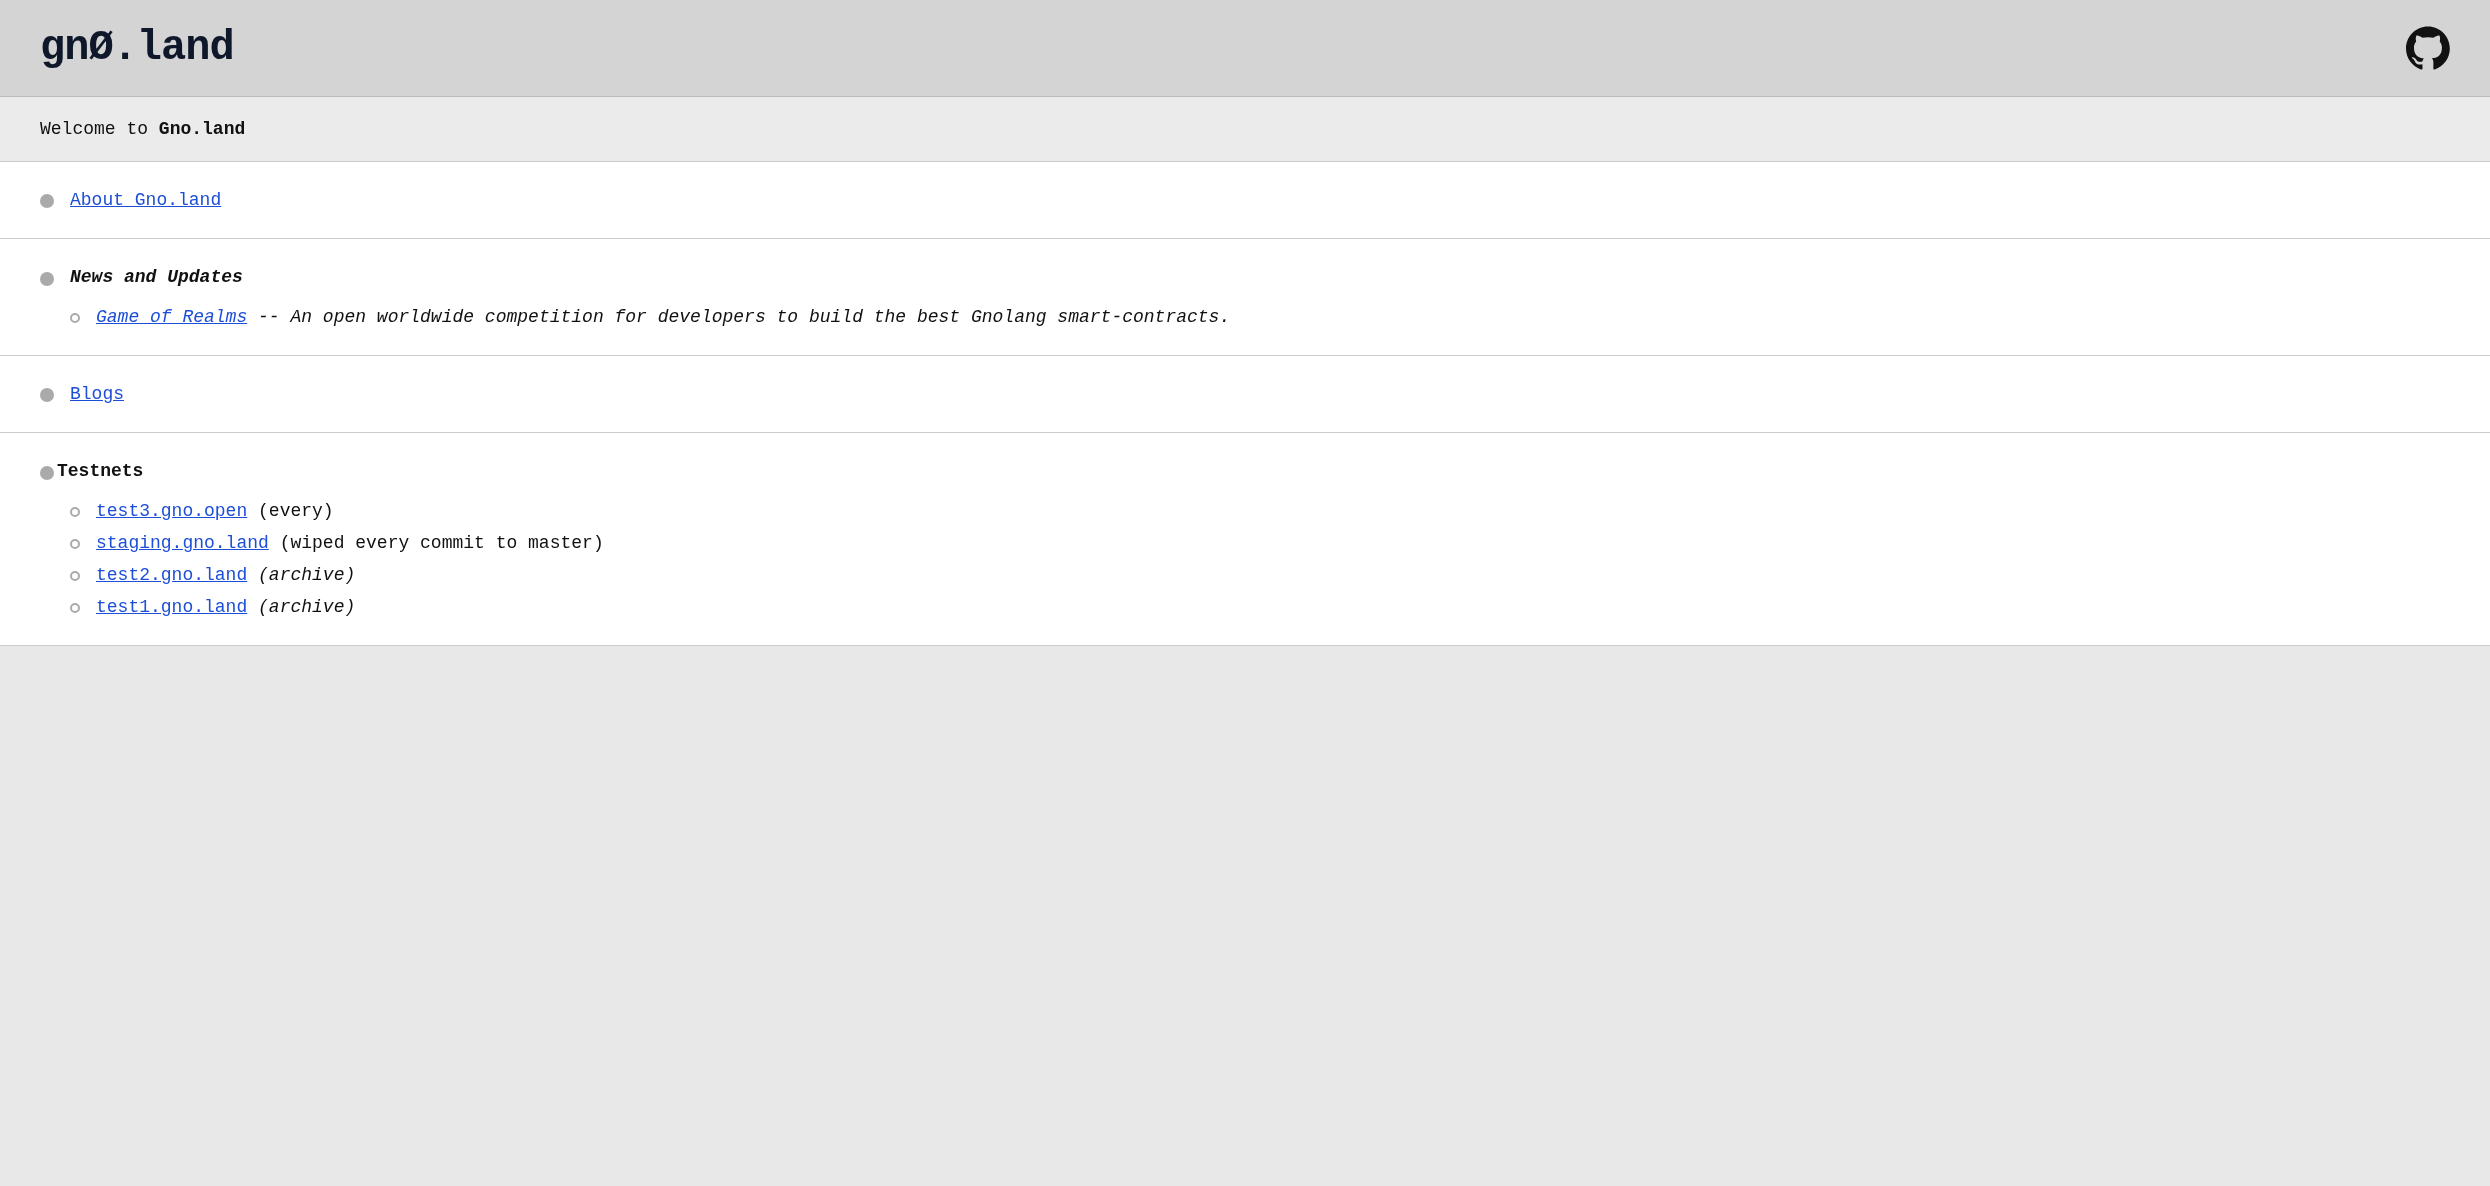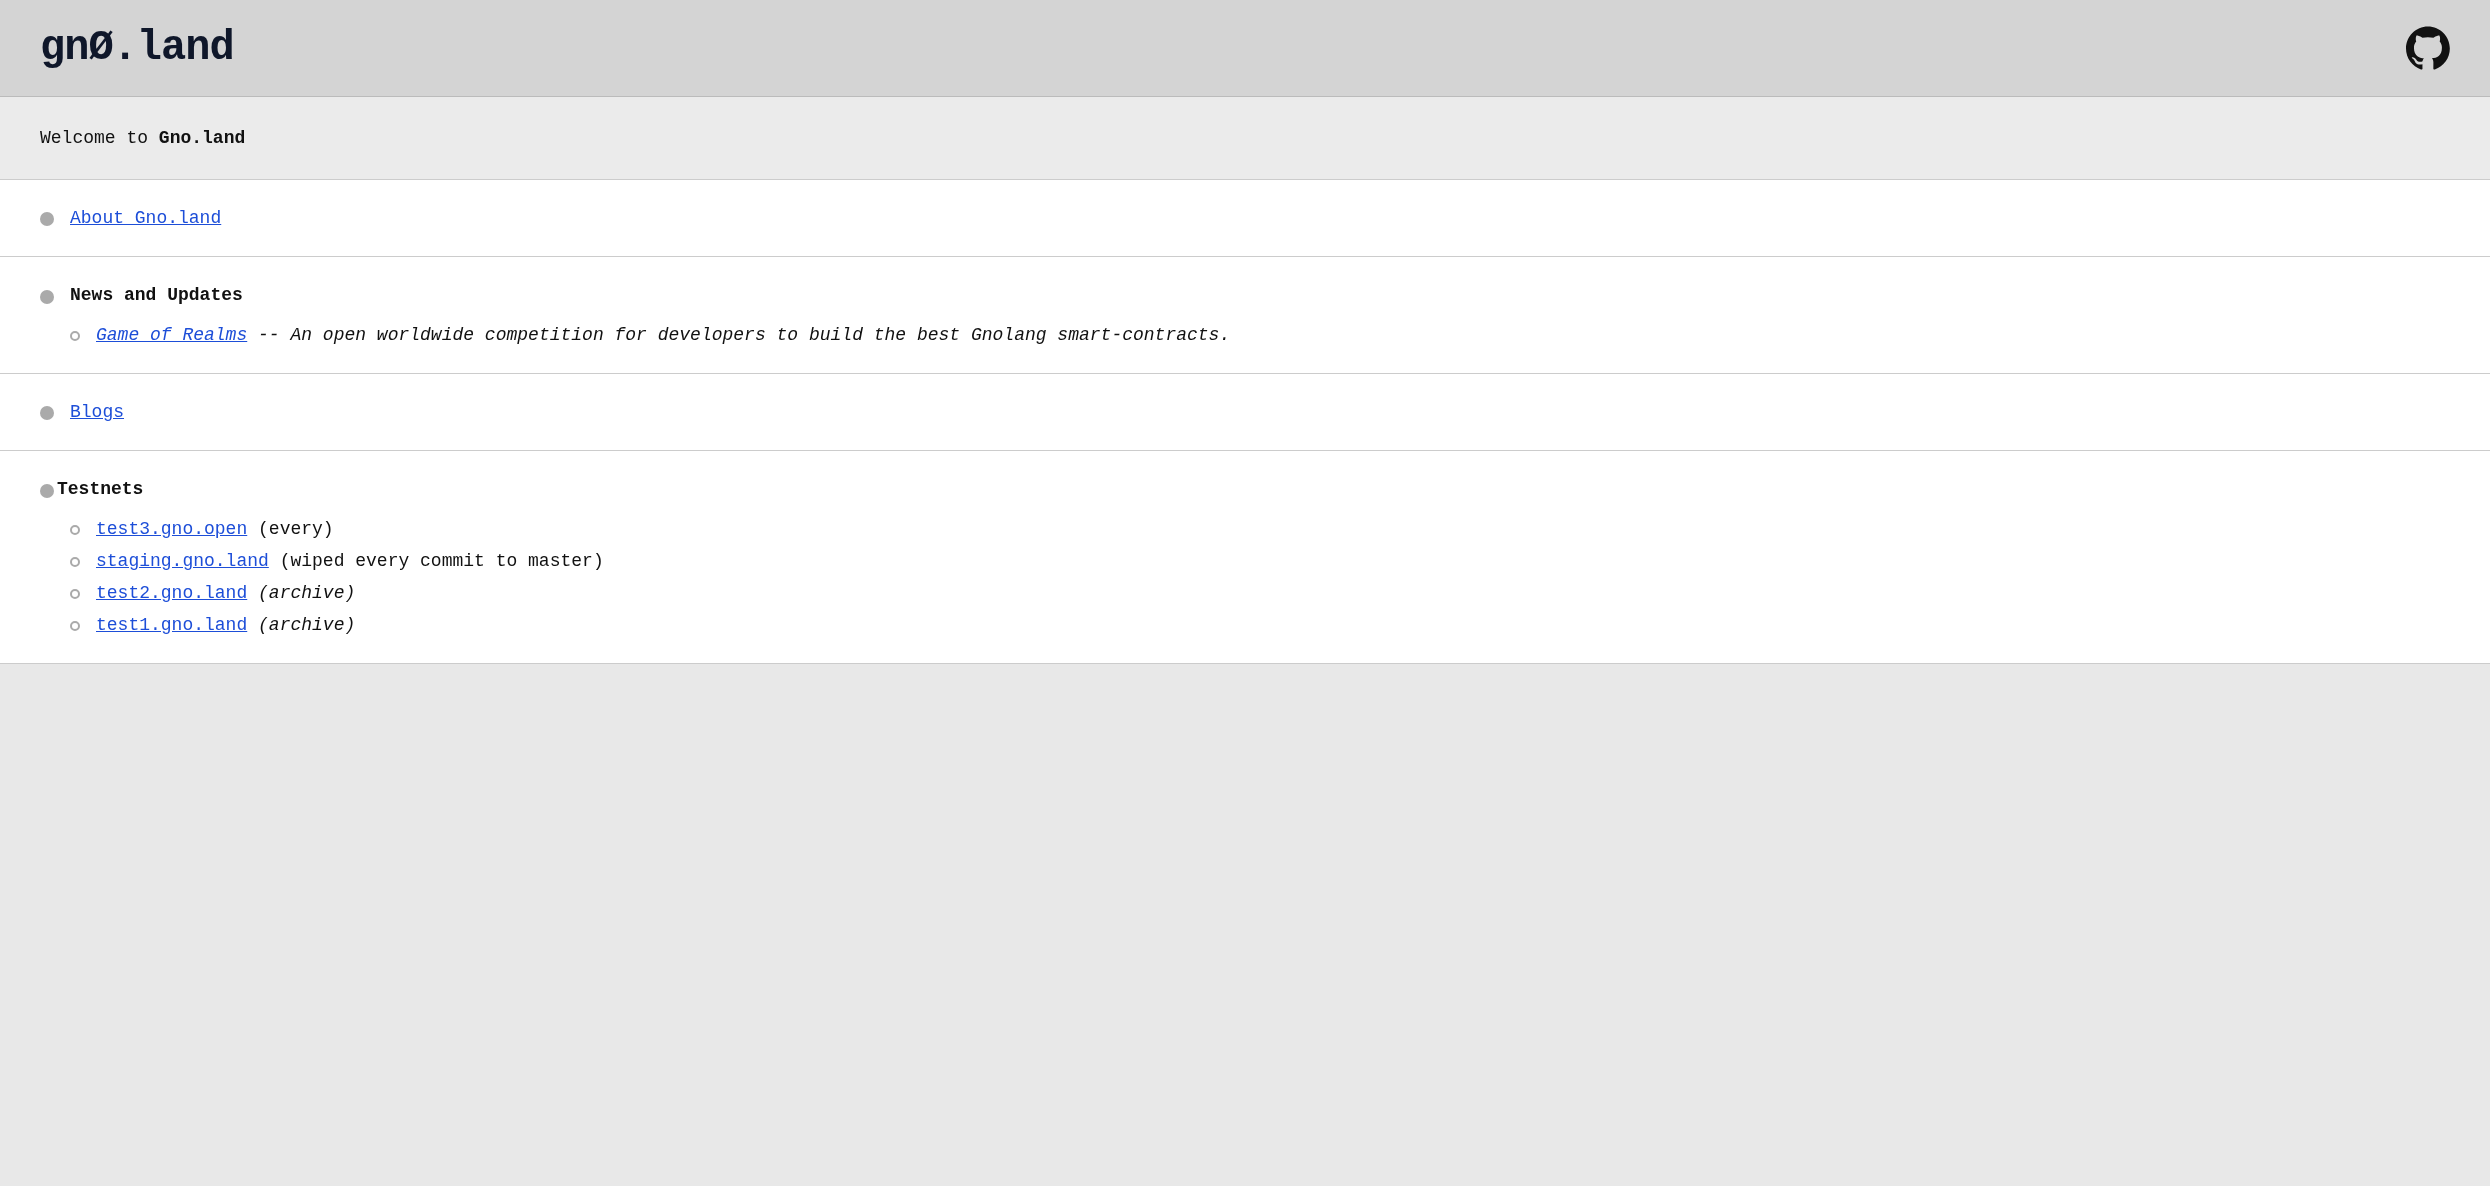--- a/index.html
+++ b/index.html
@@ -35,21 +35,21 @@
 
     .github-icon {
       width: 44px;
       height: 44px;
       cursor: pointer;
     }
 
     
     .welcome-bar {
       background-color: #ebebeb;
-      padding: 31px 40px;
+      padding: 22px 40px;
       border-bottom: 1px solid #ccc;
       font-family: 'Courier New', Courier, monospace;
       font-size: 18px;
     }
 
     .welcome-bar span.bold {
       font-weight: bold;
     }
 
     
@@ -109,20 +109,21 @@
       background-color: #ffffff;
       border-bottom: 1px solid #ccc;
       padding: 28px 40px;
     }
 
     .news-header {
       display: flex;
       align-items: center;
       gap: 16px;
       margin-bottom: 20px;
+      font-style: italic;
     }
 
     .news-items {
       margin-left: 30px;
       display: flex;
       flex-direction: column;
       gap: 12px;
       font-style: italic;
     }
 

